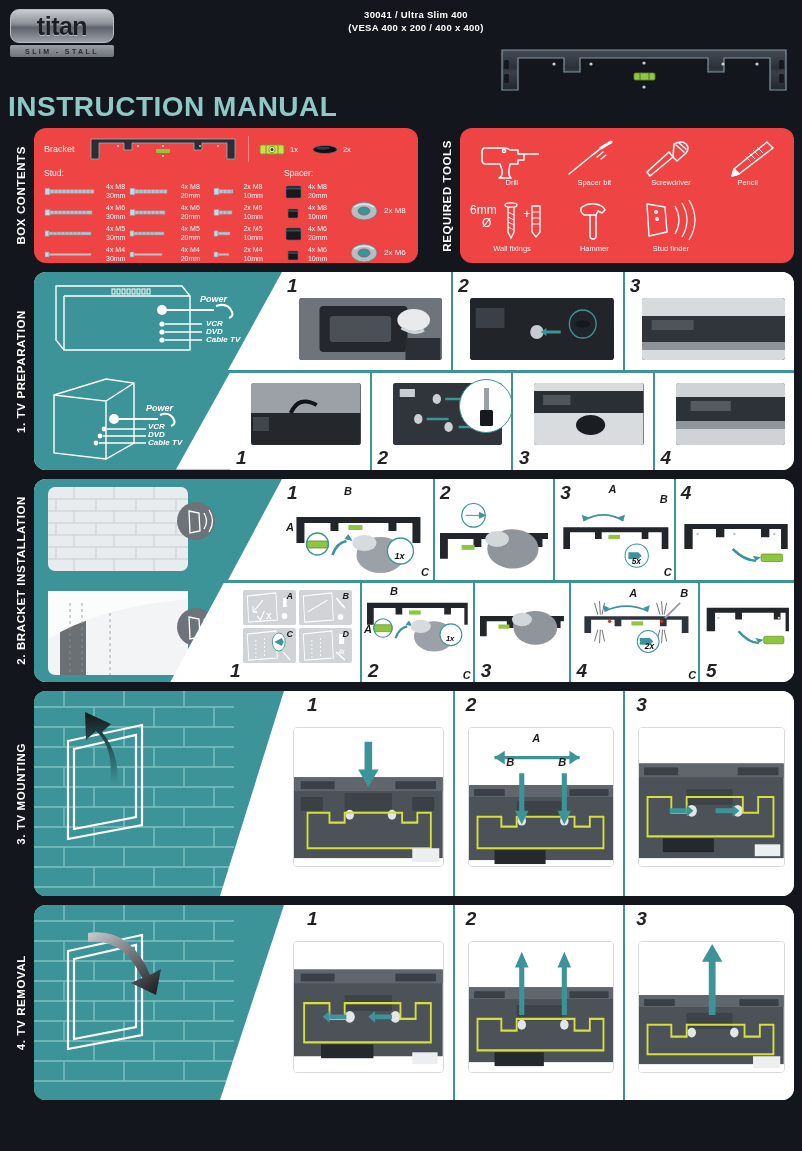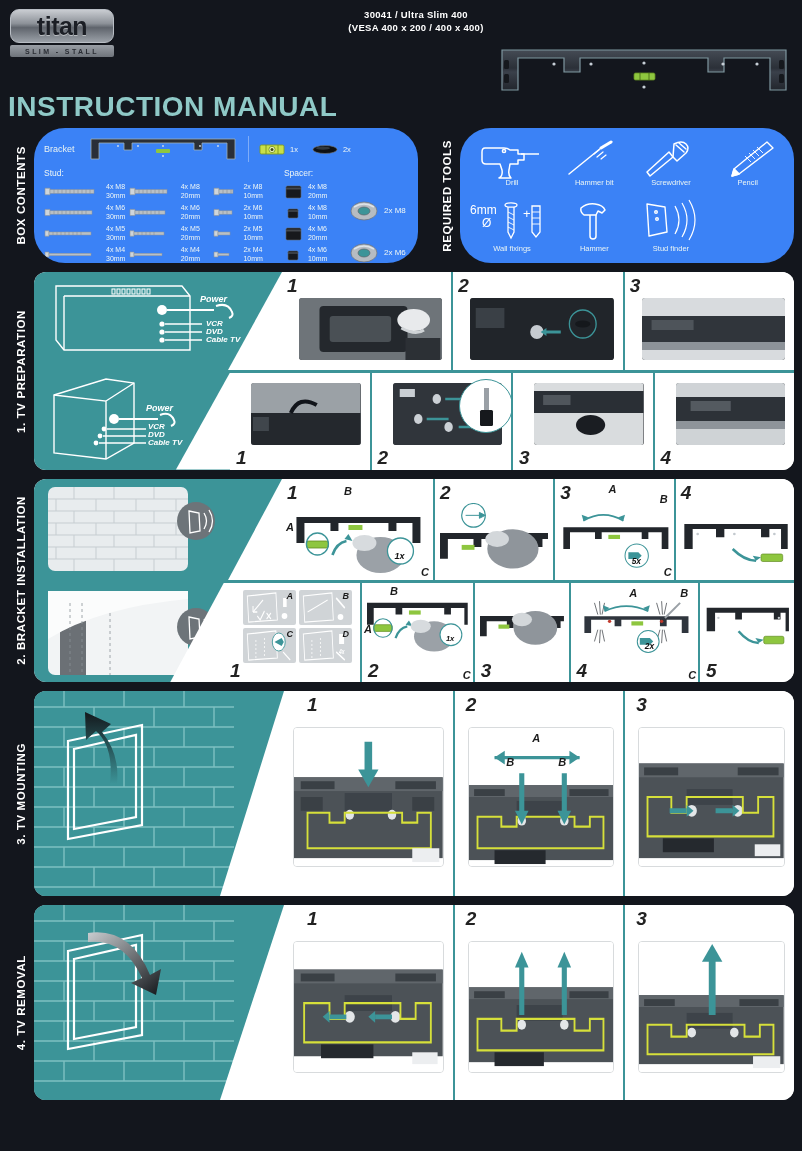--- a/index.html
+++ b/index.html
@@ -74,21 +74,21 @@
     color: #ffffff; font-size: 11.5px; font-weight: bold;
     letter-spacing: .6px; white-space: nowrap; text-align: center;
     line-height: 12px;
   }
   .panel {
     margin-left: 26px;
     border-radius: 12px;
     overflow: hidden;
     position: relative;
   }
-  .panel.teal { background: #3b82f6; border-radius: 31px; }
+  .panel.teal { background: #ef4444; }
   .panel.white { background: #ffffff; }
 
   
   .toprow { display: flex; gap: 0; }
   .toprow .block { margin-bottom: 9px; }
   .box-block { width: 410px; }
   .tools-block { width: 384px; }
   .box-panel { height: 135px; padding: 8px 10px; }
   .tools-panel { height: 135px; padding: 6px 8px; }
 
@@ -538,21 +538,21 @@
             <g fill="none" stroke="#ffffff" stroke-width="1.5" stroke-linecap="round">
               <line x1="8" y1="36" x2="40" y2="10"></line>
               <path d="M40 10 l10 -6" stroke-width="3"></path>
               <g stroke-width="1.2">
                 <line x1="33" y1="16" x2="38" y2="12"></line>
                 <line x1="36" y1="19" x2="42" y2="14"></line>
                 <line x1="40" y1="21" x2="45" y2="17"></line>
               </g>
             </g>
           </svg>
-          <div class="tool-name tname-mid">Hammer bit</div>
+          <div class="tool-name tname-mid">Spacer bit</div>
         </div>
 
         <div class="tool-cell">
           <svg width="66" height="42" viewBox="0 0 66 42">
             <g fill="none" stroke="#ffffff" stroke-width="1.5" stroke-linejoin="round" stroke-linecap="round">
               <path d="M36 6 q8 -4 12 0 q4 4 0 9 l-9 8 l-4 -4 Z"></path>
               <line x1="38" y1="7" x2="46" y2="14"></line>
               <line x1="41" y1="5" x2="48" y2="11"></line>
               <path d="M35 19 L12 38 L9 34 L31 14 Z"></path>
             </g>

